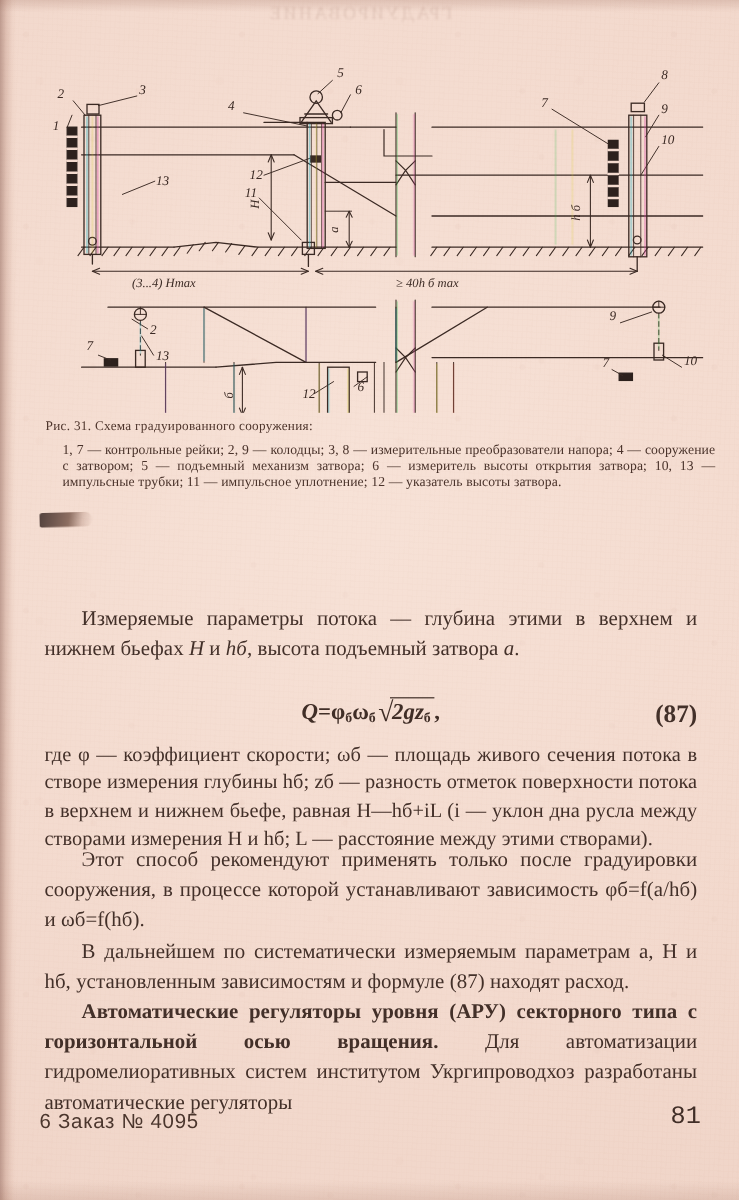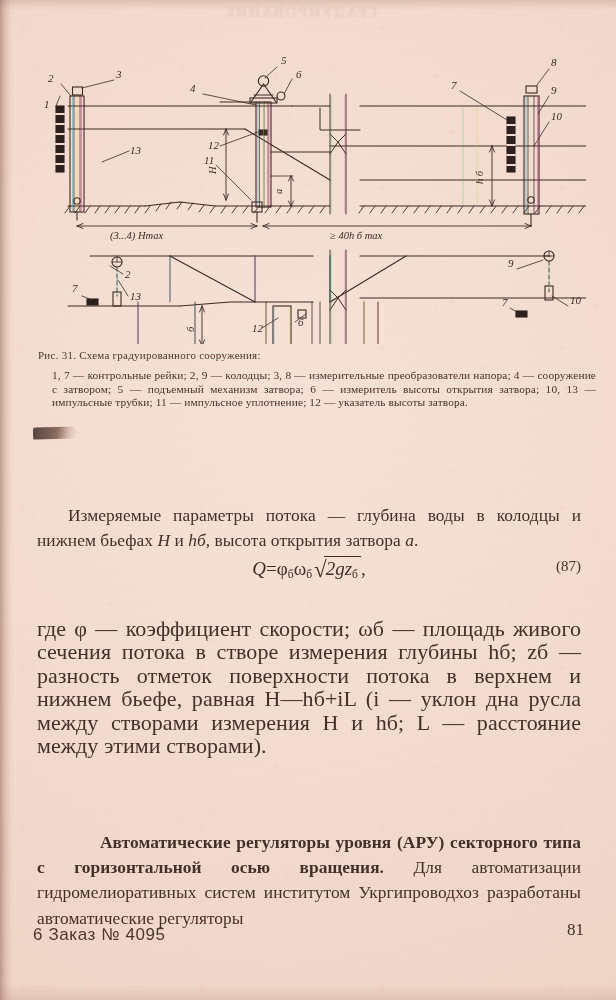--- a/index.html
+++ b/index.html
@@ -88,54 +88,54 @@
   .para{
     position:absolute;left:37px;width:544px;
     font-family:"Liberation Serif", serif;
     font-size:17.4px;line-height:25.2px;color:#433029;
     text-align:justify;text-indent:31px;
     letter-spacing:.05px;
     -webkit-hyphens:none;hyphens:none;
   }
   .para.noindent{text-indent:0;}
   .para i{font-style:italic;}
-  .para b{font-weight:bold;margin-left:32px;}
+  .para b{font-weight:bold;}
 
   
   #formula-row{
-    position:absolute;left:37px;top:556px;width:544px;height:30px;
+    position:absolute;left:37px;top:581px;width:544px;height:30px;font-weight:bold;
   }
   #formula{
     position:absolute;left:0;width:100%;text-align:center;
     font-family:"Liberation Serif", serif;font-size:19px;color:#402e27;
   }
   #formula .it{font-style:italic;}
   #formula .sub{font-size:11.5px;vertical-align:-3px;}
   .radical{
     display:inline-block;position:relative;padding-left:2px;
   }
   .radical .sign{font-size:23px;line-height:1;vertical-align:-2px;}
   .radicand{
     display:inline-block;border-top:1.4px solid #402e27;
     padding:1px 3px 0 2px;margin-left:-3px;
   }
   #formula-num{
     position:absolute;right:0;top:2px;
-    font-family:"Liberation Serif", serif;font-size:15px;color:#433029;
+    font-family:"Liberation Serif", serif;font-size:21px;color:#433029;
   }
 
   
   #footer-left{
     position:absolute;left:33px;top:925px;
     font-family:Liberation Sans, sans-serif;font-size:17px;color:#4b362d;
     letter-spacing:.6px;
   }
   #footer-right{
     position:absolute;right:32px;top:920px;
-    font-family:Liberation Serif, serif;font-size:17px;color:#402e27;
+    font-family:Liberation Mono, monospace;font-size:21px;color:#402e27;
   }
 
   
   .lbl{font-family:"Liberation Serif", serif;font-style:italic;font-size:11px;fill:#3b2a24;}
   .dimtxt{font-family:"Liberation Serif", serif;font-style:italic;font-size:10.5px;fill:#3b2a24;}
 </style>
 </head>
 <body>
 
 <div id="page">
@@ -376,34 +376,36 @@
         </g>
       </svg>
     </div>
 
     <div class="cap-title">Рис. 31. Схема градуированного сооружения:</div>
     <div class="cap-body">1, 7 — контрольные рейки; 2, 9 — колодцы; 3, 8 — измерительные преобразователи напора; 4 — сооружение с затвором; 5 — подъемный механизм затвора; 6 — измеритель высоты открытия затвора; 10, 13 — импульсные трубки; 11 — импульсное уплотнение; 12 — указатель высоты затвора.</div>
     <div id="smudge"></div>
 
 
     <div class="para" style="top:503px;">
-      <span>Измеряемые параметры потока — глубина воды в колодцы и нижнем бьефах </span><i>H</i><span> и </span><i>hб</i><span>, высота открытия затвора </span><i>a</i><span>.</span>
+      <span>Измеряемые параметры потока — глубина этими в верхнем и нижнем бьефах </span><i>H</i><span> и </span><i>hб</i><span>, высота подъемный затвора </span><i>a</i><span>.</span>
     </div>
 
 
     <div id="formula-row">
       <div id="formula">
         <span class="it">Q</span><span>=</span><span>φ</span><span class="sub">б</span><span>ω</span><span class="sub">б</span><span class="radical"><span class="sign">√</span><span class="radicand"><span class="it">2gz</span><span class="sub">б</span></span></span><span>,</span>
       </div>
       <div id="formula-num">(87)</div>
     </div>
 
-    <div class="para noindent" style="top:617px;line-height:23.4px;font-size:22px;">где φ — коэффициент скорости; ωб — площадь живого сечения потока в створе измерения глубины hб; zб — разность отметок поверхности потока в верхнем и нижнем бьефе, равная H—hб+iL (i — уклон дна русла между створами измерения H и hб; L — расстояние между этими створами).</div>
-
-
+    <div class="para noindent" style="top:617px;line-height:23.4px;font-size:17px;">где φ — коэффициент скорости; ωб — площадь живого сечения потока в створе измерения глубины hб; zб — разность отметок поверхности потока в верхнем и нижнем бьефе, равная H—hб+iL (i — уклон дна русла между створами измерения H и hб; L — расстояние между этими створами).</div>
+
+    <div class="para" style="top:704px;">Этот способ рекомендуют применять только после градуировки сооружения, в процессе которой устанавливают зависимость φб=f(a/hб) и ωб=f(hб).</div>
+
+    <div class="para" style="top:780px;">В дальнейшем по систематически измеряемым параметрам a, H и hб, установленным зависимостям и формуле (87) находят расход.</div>
 
     <div class="para" style="top:830px;">
       <b>Автоматические регуляторы уровня (АРУ) секторного типа с горизонтальной осью вращения.</b><span> Для автоматизации гидромелиоративных систем институтом Укргипроводхоз разработаны автоматические регуляторы</span>
     </div>
 
     <div id="footer-left">6  Заказ  № 4095</div>
     <div id="footer-right">81</div>
   </div>
 
   <div id="bleed">ГРАДУИРОВАНИЕ</div>

